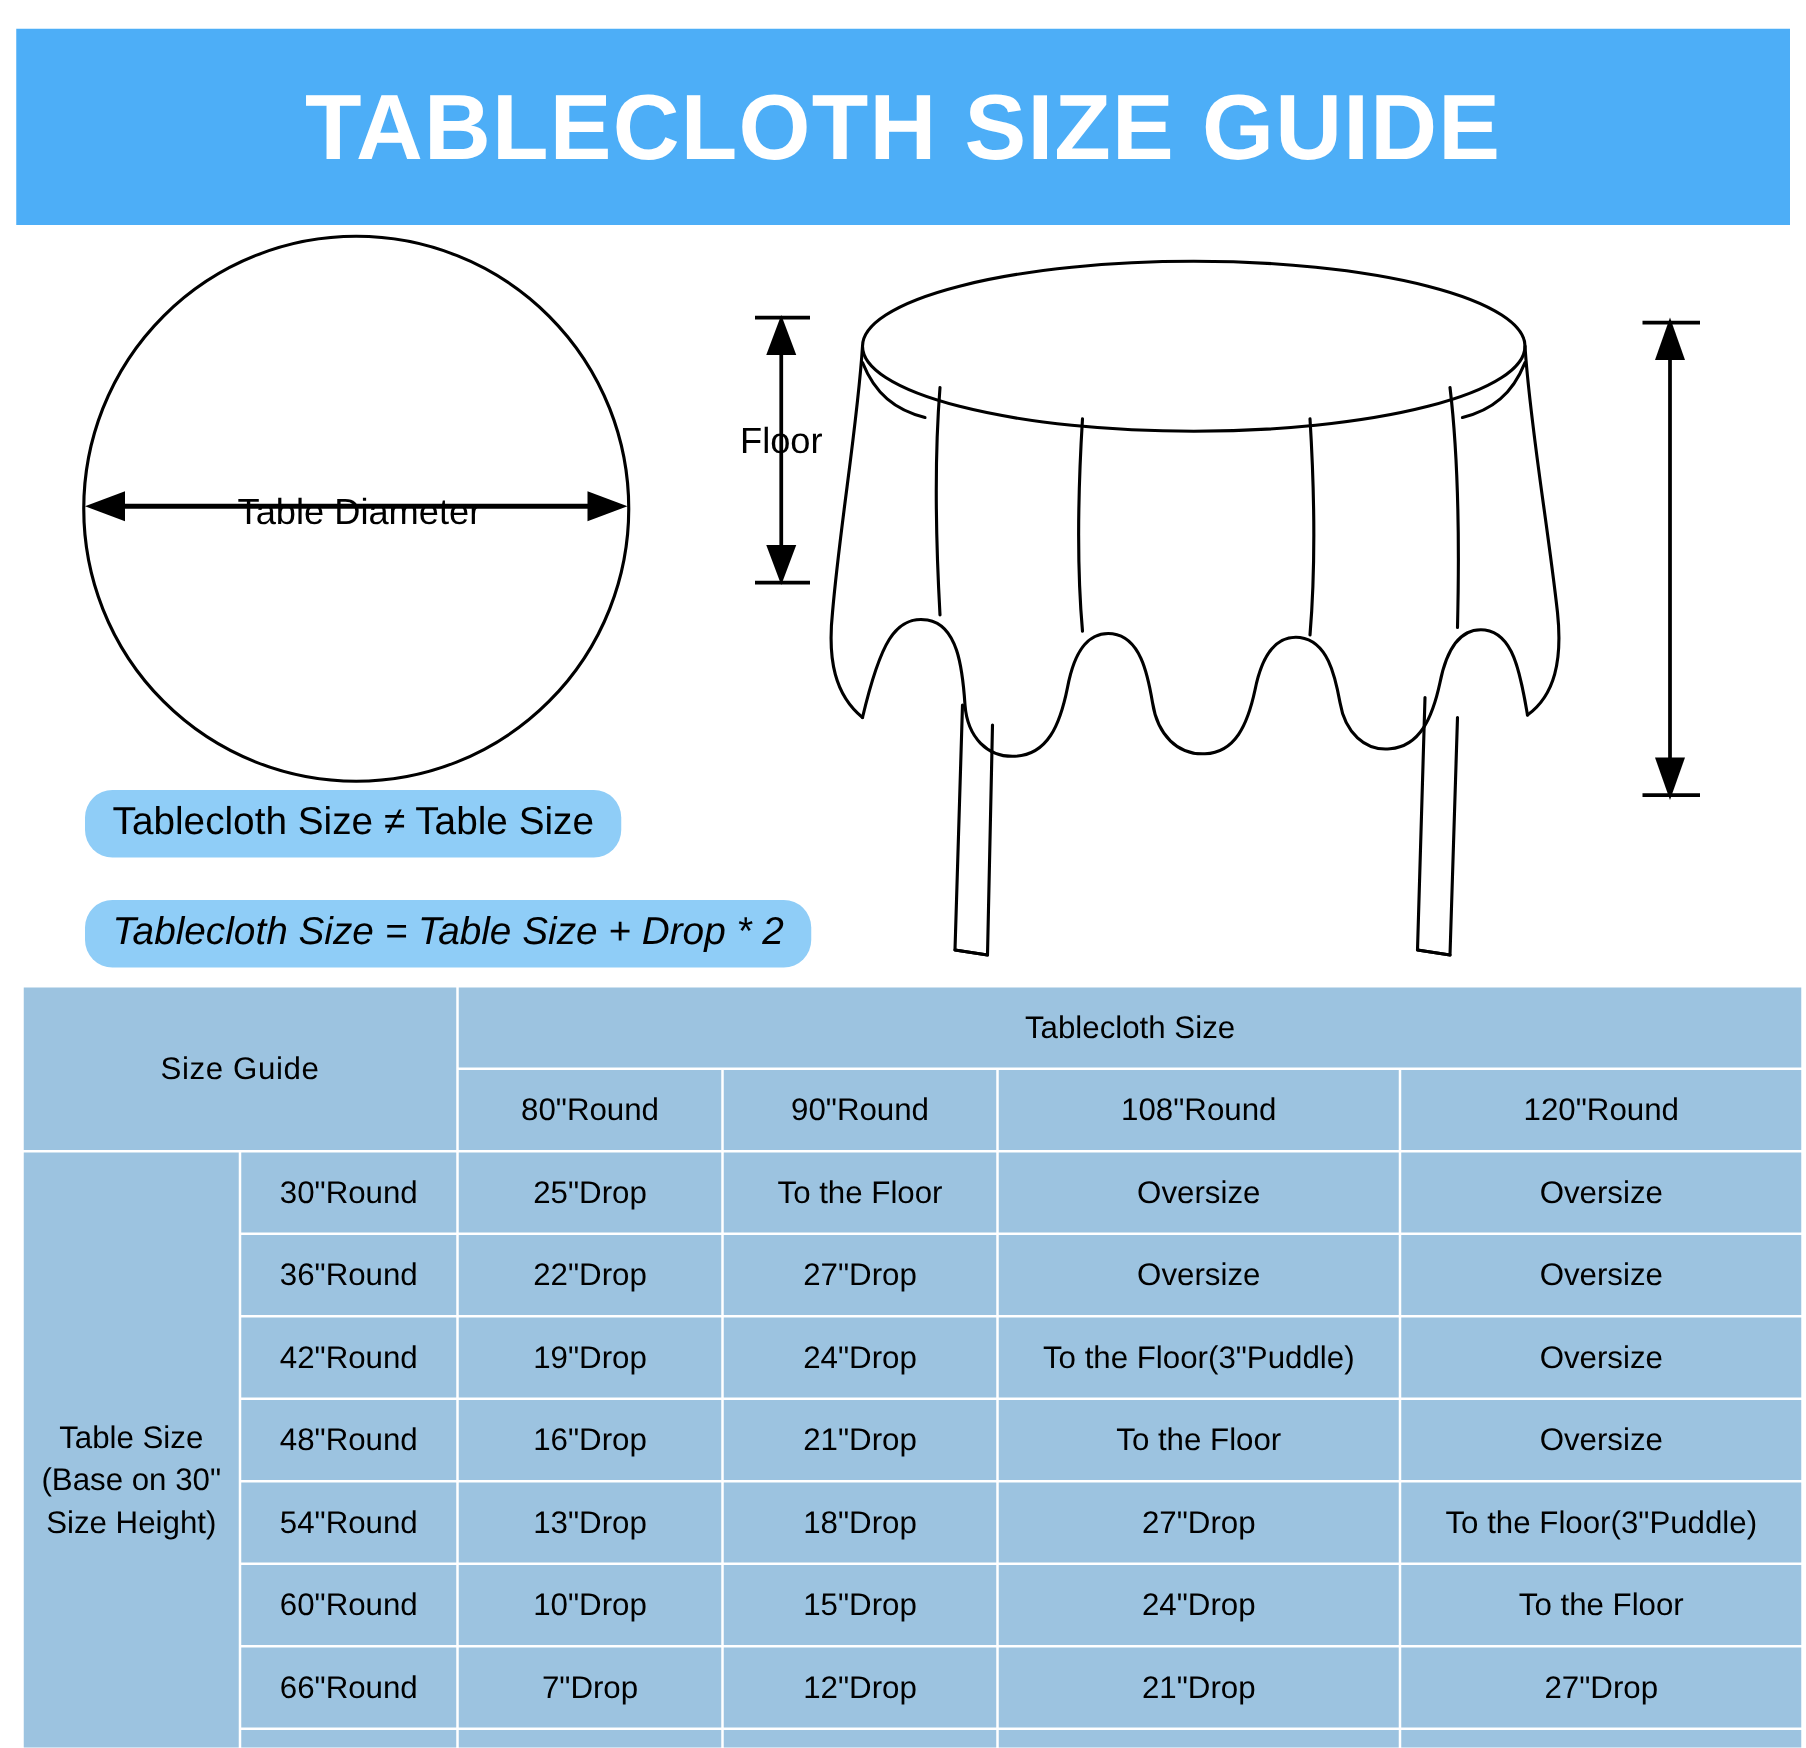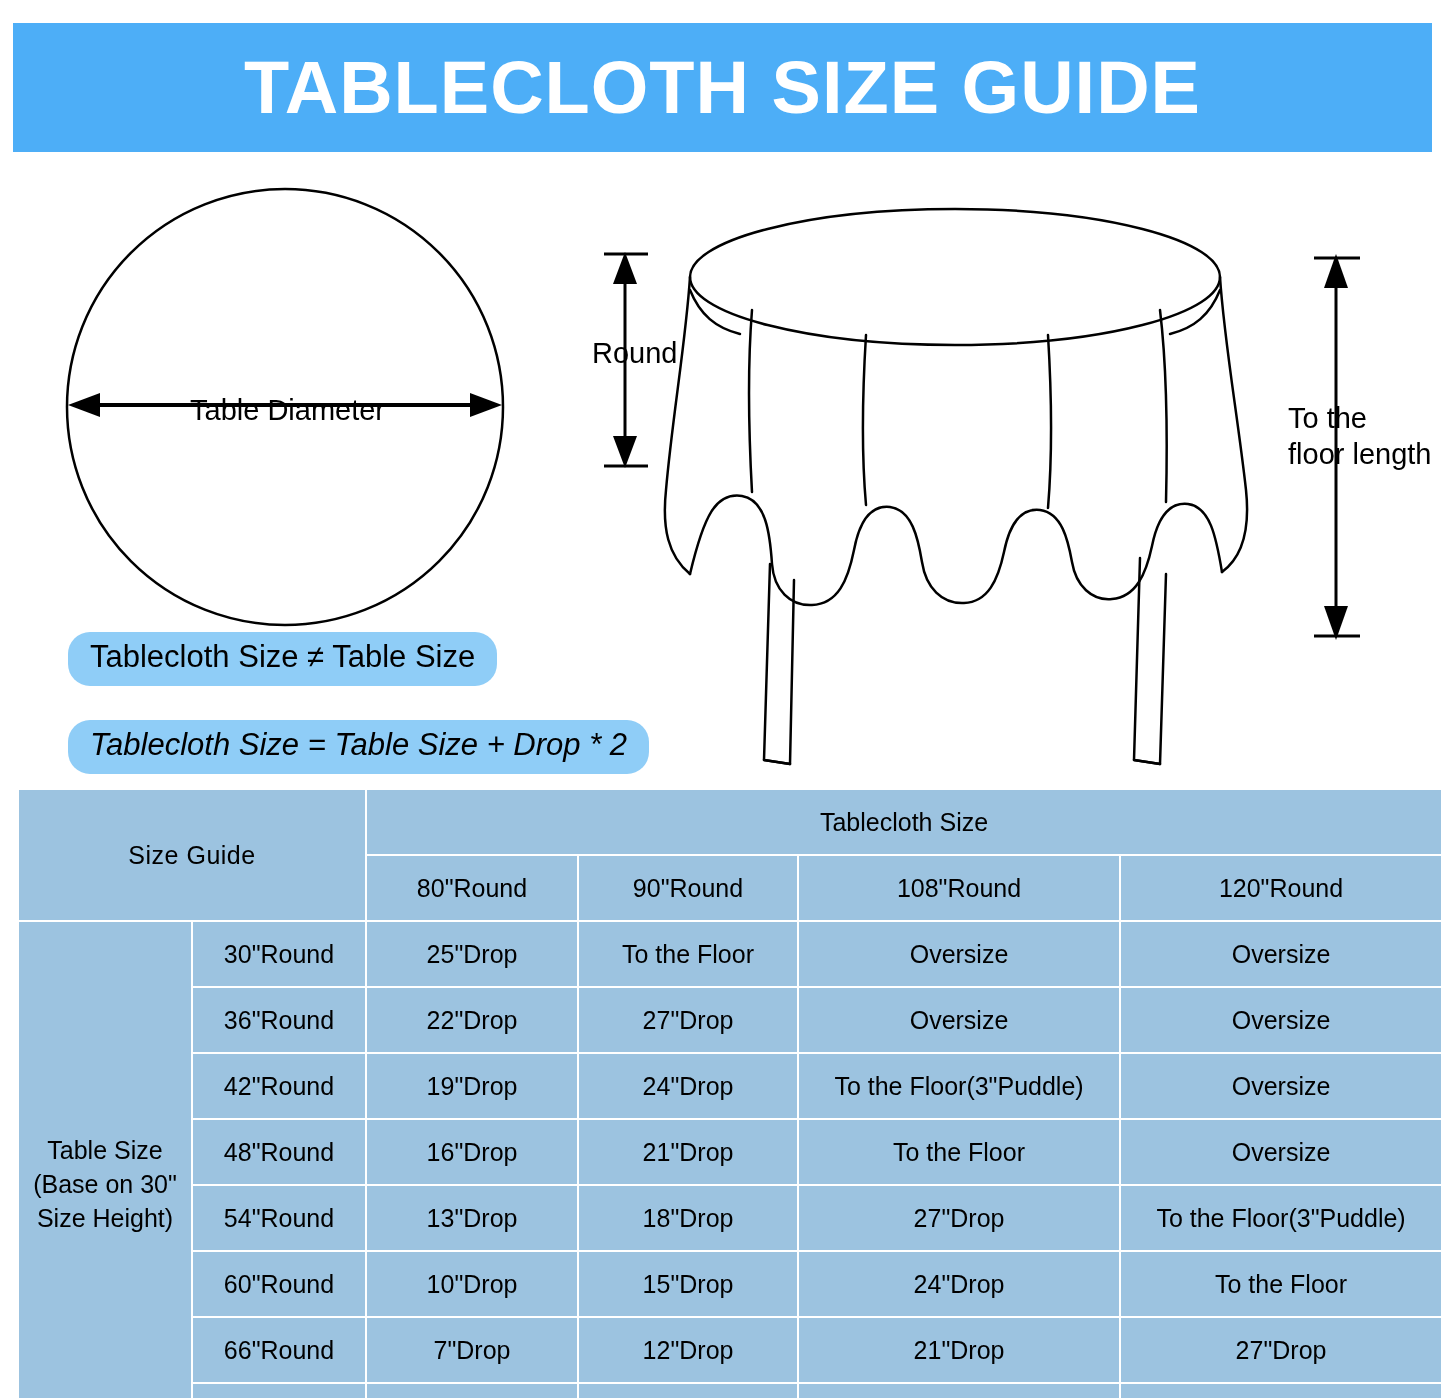--- a/index.html
+++ b/index.html
@@ -15,21 +15,21 @@
     position: relative;
     overflow: hidden;
   }
 
   
   .header {
     position: absolute;
     left: 13px;
     top: 23px;
     width: 1419px;
-    height: 129px;
+    height: 157px;
     background: #4DAEF7;
     display: flex;
     align-items: center;
     justify-content: center;
   }
   .header-title {
     color: #ffffff;
     font-size: 74px;
     font-weight: bold;
     letter-spacing: 1px;
@@ -178,25 +178,21 @@
     <g>
       <line x1="1336" y1="105" x2="1336" y2="470" stroke="#000000" stroke-width="3"></line>
       <polygon points="1336,94 1324,128 1348,128" fill="#000000"></polygon>
       <polygon points="1336,480 1324,446 1348,446" fill="#000000"></polygon>
       <line x1="1314" y1="98" x2="1360" y2="98" stroke="#000000" stroke-width="3"></line>
       <line x1="1314" y1="476" x2="1360" y2="476" stroke="#000000" stroke-width="3"></line>
     </g>
   </svg>
 
   <div style="position:absolute; left:190px; top:200px; font-size:29px;margin-top:34px;">Table Diameter</div>
-  <div style="position:absolute; left:592px; top:177px; font-size:29px;">Round</div>
-  <div style="position:absolute; left:1288px; top:240px; font-size:29px; line-height:1.25;">
-    <div>To the</div>
-    <div>floor length</div>
-  </div>
+  <div style="position:absolute; left:592px; top:177px; font-size:29px;">Floor</div>
 </div>
 
 <div class="pill" id="pill1">Tablecloth Size ≠ Table Size</div>
 <div class="pill" id="pill2">Tablecloth Size = Table Size + Drop * 2</div>
 
 <div class="table-wrap">
   <table class="size-guide">
     <colgroup>
       <col style="width:172px">
       <col style="width:172px">

